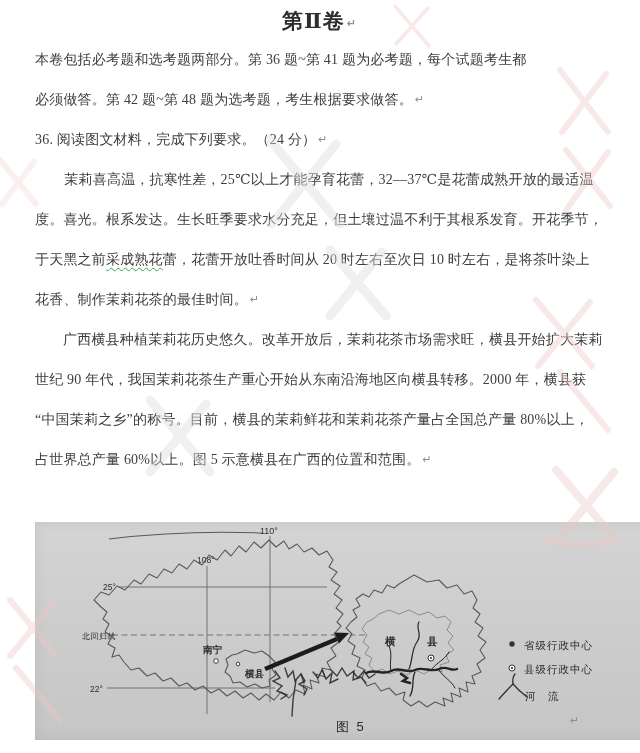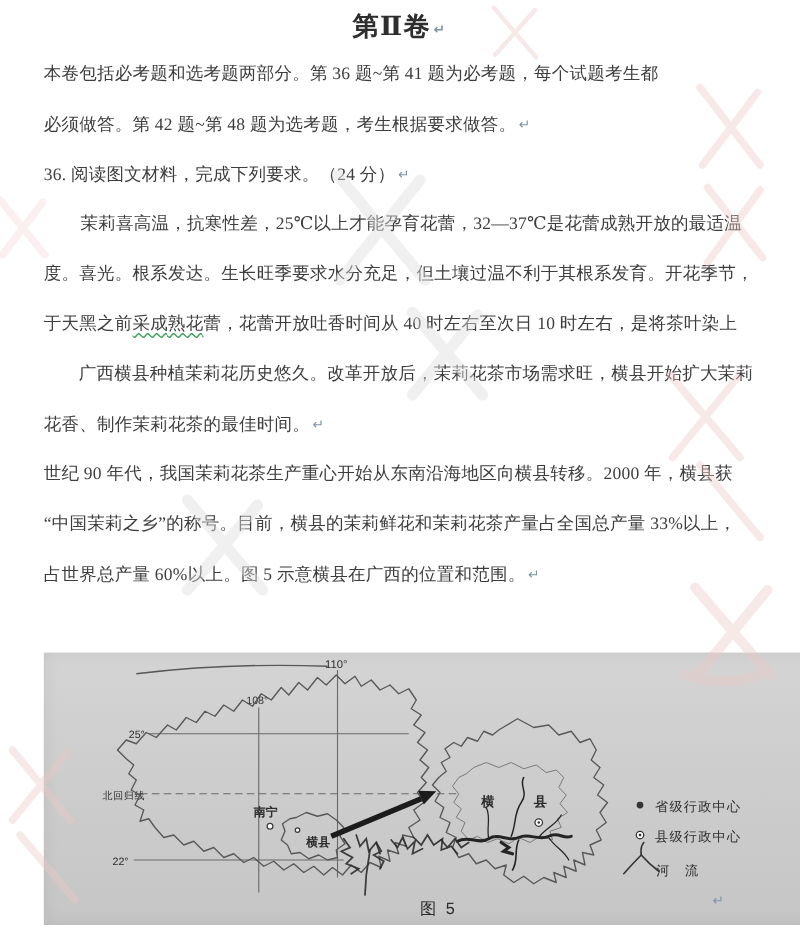--- a/index.html
+++ b/index.html
@@ -30,25 +30,25 @@
 <div class="page">
 
   <h1 class="title"><span>第Ⅱ卷</span><span class="mark">↵</span></h1>
 
   <div class="doc-text" id="lines">
       <div class="line">本卷包括必考题和选考题两部分。第 36 题~第 41 题为必考题，每个试题考生都</div>
       <div class="line short">必须做答。第 42 题~第 48 题为选考题，考生根据要求做答。<span class="mark">↵</span></div>
       <div class="line short">36. 阅读图文材料，完成下列要求。（24 分）<span class="mark">↵</span></div>
       <div class="line indent">茉莉喜高温，抗寒性差，25℃以上才能孕育花蕾，32—37℃是花蕾成熟开放的最适温</div>
       <div class="line">度。喜光。根系发达。生长旺季要求水分充足，但土壤过温不利于其根系发育。开花季节，</div>
-      <div class="line"><span>于天黑之前</span><span class="wavy">采成熟花</span><span>蕾，花蕾开放吐香时间从 40 时左右至次日 10 时左右，是将茶叶染上</span></div>
+      <div class="line"><span>于天黑之前</span><span class="wavy">采成熟花</span><span>蕾，花蕾开放吐香时间从 20 时左右至次日 10 时左右，是将茶叶染上</span></div>
+      <div class="line short">花香、制作茉莉花茶的最佳时间。<span class="mark">↵</span></div>
       <div class="line indent">广西横县种植茉莉花历史悠久。改革开放后，茉莉花茶市场需求旺，横县开始扩大茉莉</div>
-      <div class="line short">花香、制作茉莉花茶的最佳时间。<span class="mark">↵</span></div>
       <div class="line">世纪 90 年代，我国茉莉花茶生产重心开始从东南沿海地区向横县转移。2000 年，横县获</div>
-      <div class="line">“中国茉莉之乡”的称号。目前，横县的茉莉鲜花和茉莉花茶产量占全国总产量 33%以上，</div>
+      <div class="line">“中国茉莉之乡”的称号。目前，横县的茉莉鲜花和茉莉花茶产量占全国总产量 80%以上，</div>
       <div class="line short">占世界总产量 60%以上。图 5 示意横县在广西的位置和范围。<span class="mark">↵</span></div>
     </div>
 
   <div class="figure">
     <svg class="map" viewBox="0 0 530 218">
 
       <path class="geo" d="M30,17 Q105,8 183,11"></path>
       <line class="grid" x1="191" y1="14" x2="191" y2="180"></line>
       <line class="grid" x1="128" y1="44" x2="128" y2="192"></line>
       <line class="grid" x1="40" y1="65" x2="248" y2="65"></line>

